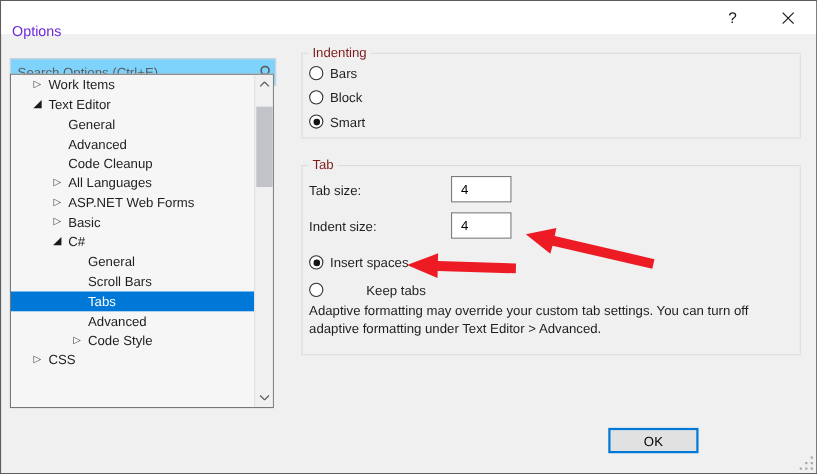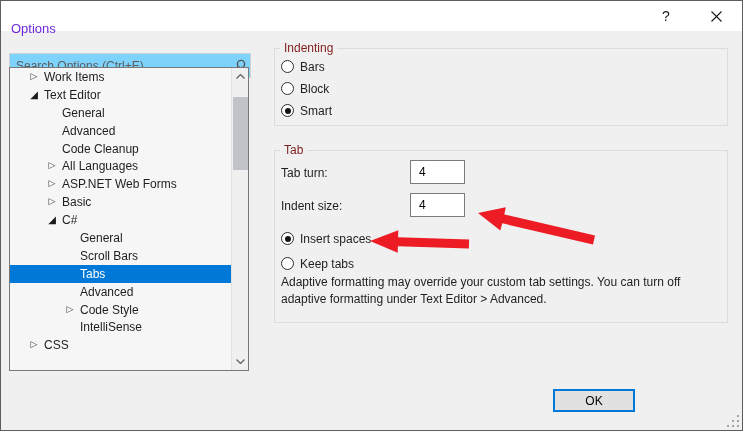--- a/index.html
+++ b/index.html
@@ -57,21 +57,21 @@
 
   .radio-row { position:absolute; left:6px; height:17px; display:flex; align-items:center; cursor:default; }
   .radio { width:13px; height:13px; border:1px solid #2f2f2f; border-radius:50%; background:#ffffff; position:relative; flex:0 0 13px; }
   .radio.on::after { content:""; position:absolute; left:2.5px; top:2.5px; width:6px; height:6px; border-radius:50%; background:#141414; }
   .rlabel { margin-left:6px; }
 
   .gb-indenting .radio-row:nth-of-type(1) { top:9px; }
   .gb-indenting .radio-row:nth-of-type(2) { top:31px; }
   .gb-indenting .radio-row:nth-of-type(3) { top:53px;justify-content:center; }
   .gb-tab .radio-row:nth-of-type(1) { top:79px; }
-  .gb-tab .radio-row:nth-of-type(2) { top:104px; }
+  .gb-tab .radio-row:nth-of-type(2) { top:104px;gap:33px; }
 
   .field-label { position:absolute; left:6px; color:#1e1e1e; }
   .fl-1 { top:15px; } .fl-2 { top:48px; }
   .num-input { position:absolute; left:135px; width:55px; height:24px; border:1px solid #7a7a7a; background:#fff;
                font-family:"Liberation Sans",sans-serif; font-size:12px; padding:0 8px; outline:none; }
   .ni-1 { top:9px; } .ni-2 { top:42px; }
 
   .adaptive-note { position:absolute; left:6px; top:123px; width:446px; line-height:17px; color:#1e1e1e; }
 
   
@@ -164,24 +164,20 @@
         </div>
         <div class="trow">
           <span class="tarrow none" style="margin-left: 50px;"></span>
           <span class="tlabel">Advanced</span>
         </div>
         <div class="trow">
           <span class="tarrow collapsed" style="margin-left: 50px;">▷</span>
           <span class="tlabel">Code Style</span>
         </div>
         <div class="trow">
-          <span class="tarrow none" style="margin-left: 50px;"></span>
-          <span class="tlabel">IntelliSense</span>
-        </div>
-        <div class="trow">
           <span class="tarrow collapsed" style="margin-left: 14px;">▷</span>
           <span class="tlabel">CSS</span>
         </div>
       </div>
     <div class="vscroll">
       <div class="sb-btn sb-up">
         <svg width="9" height="5" viewBox="0 0 9 5">
           <polyline points="0.5,4.5 4.5,0.5 8.5,4.5" fill="none" stroke="#5f5f5f" stroke-width="1.2"></polyline>
         </svg>
       </div>
@@ -207,21 +203,21 @@
       <div class="radio-row">
         <span class="radio on"></span>
         <span class="rlabel">Smart</span>
       </div>
       <div></div>
   </div>
 
   <div class="groupbox gb-tab">
     <span class="gb-label">Tab</span>
 
-    <span class="field-label fl-1">Tab turn:</span>
+    <span class="field-label fl-1">Tab size:</span>
     <input class="num-input ni-1" value="4" style="">
 
     <span class="field-label fl-2">Indent size:</span>
     <input class="num-input ni-2" value="4" style="">
 
     <div class="radio-row">
         <span class="radio on"></span>
         <span class="rlabel">Insert spaces</span>
       </div>
       <div class="radio-row">

